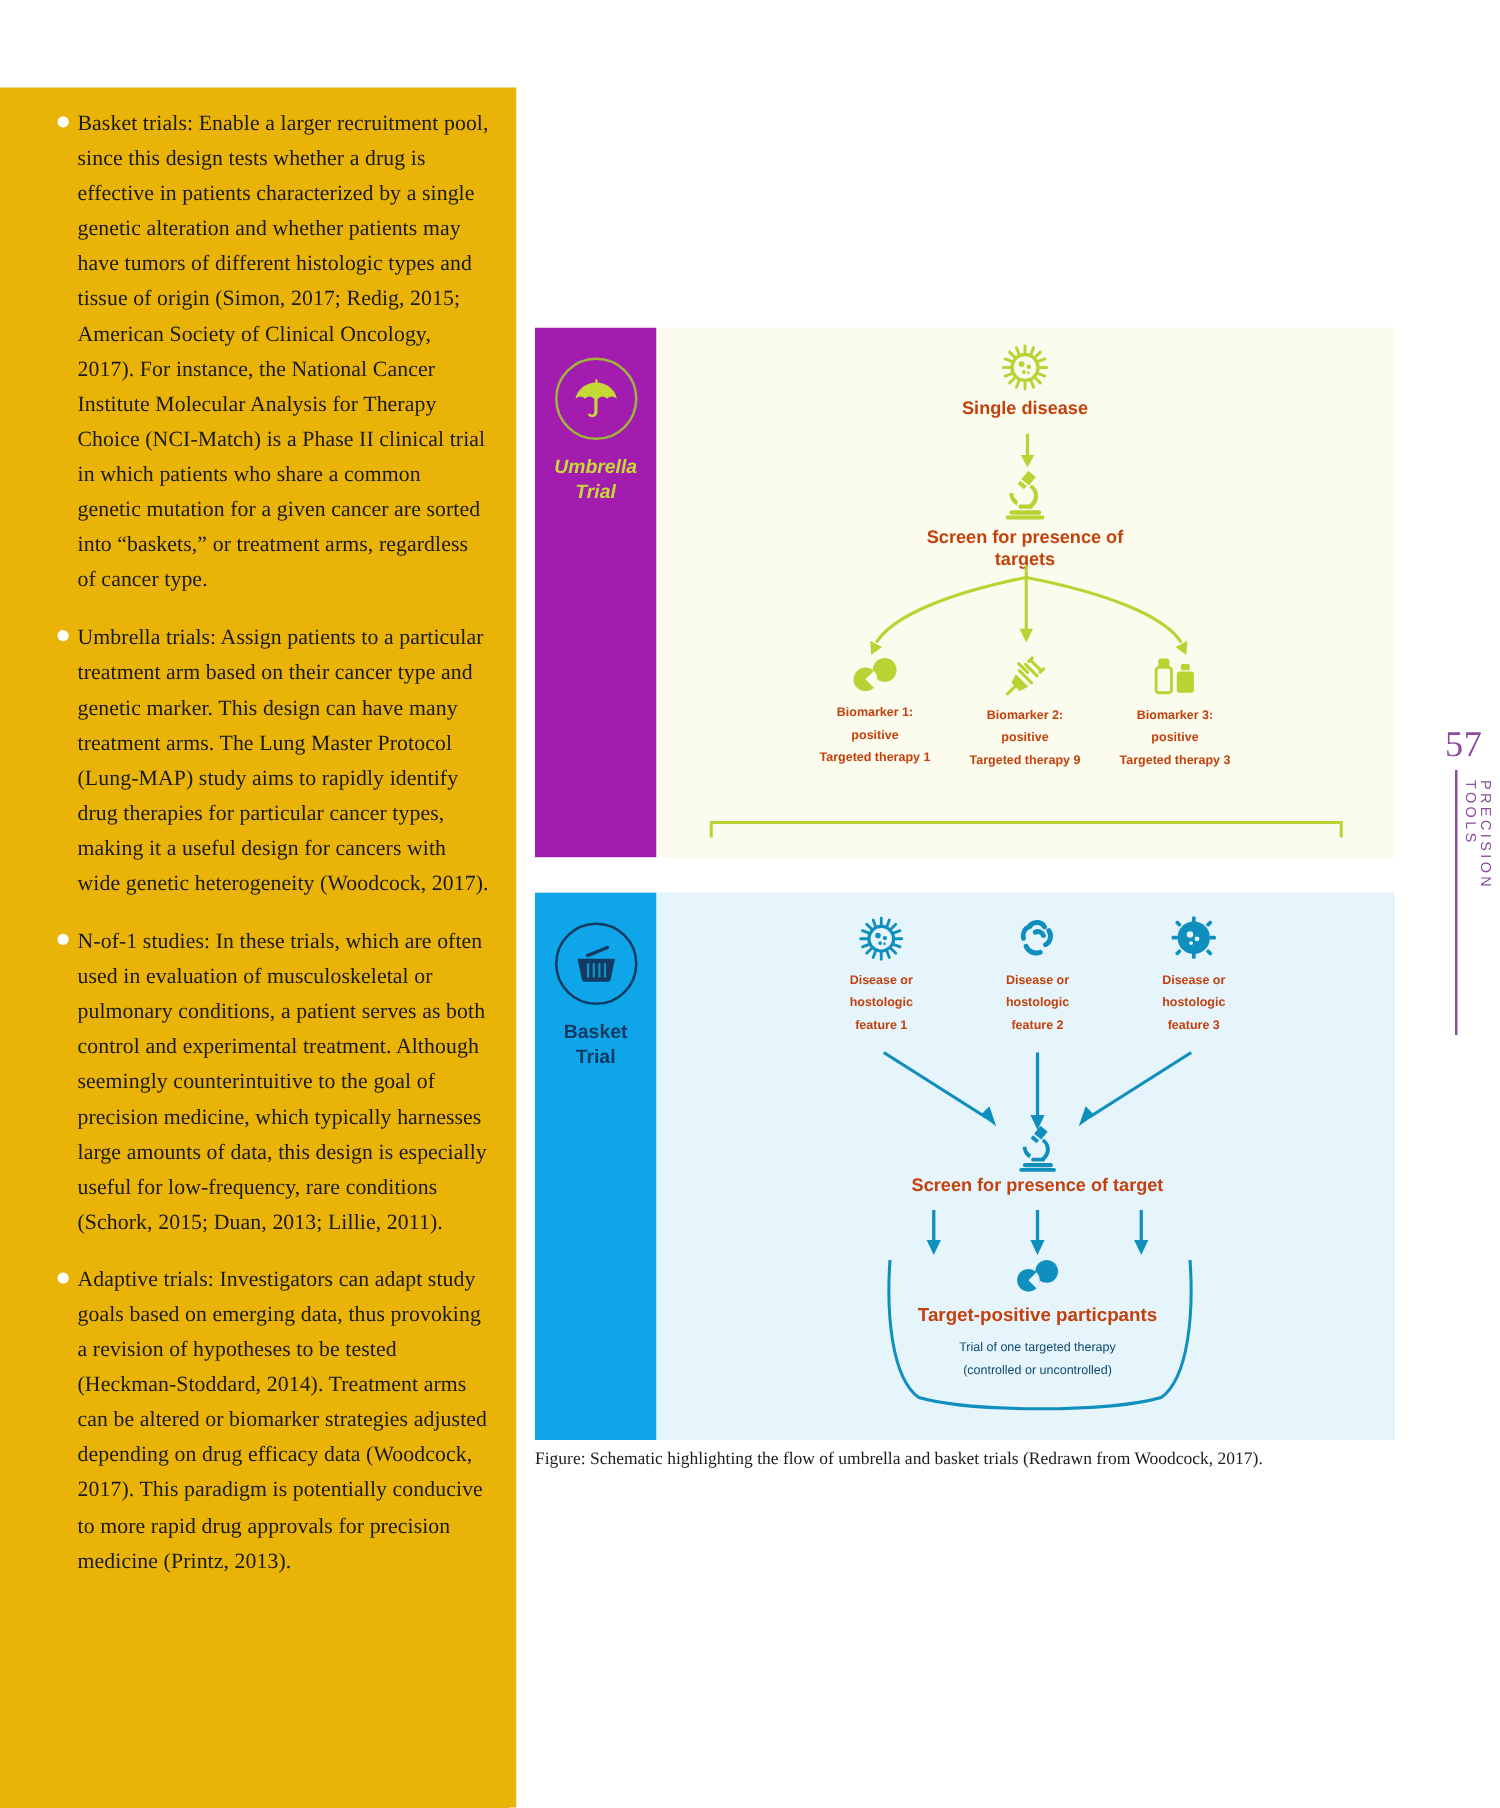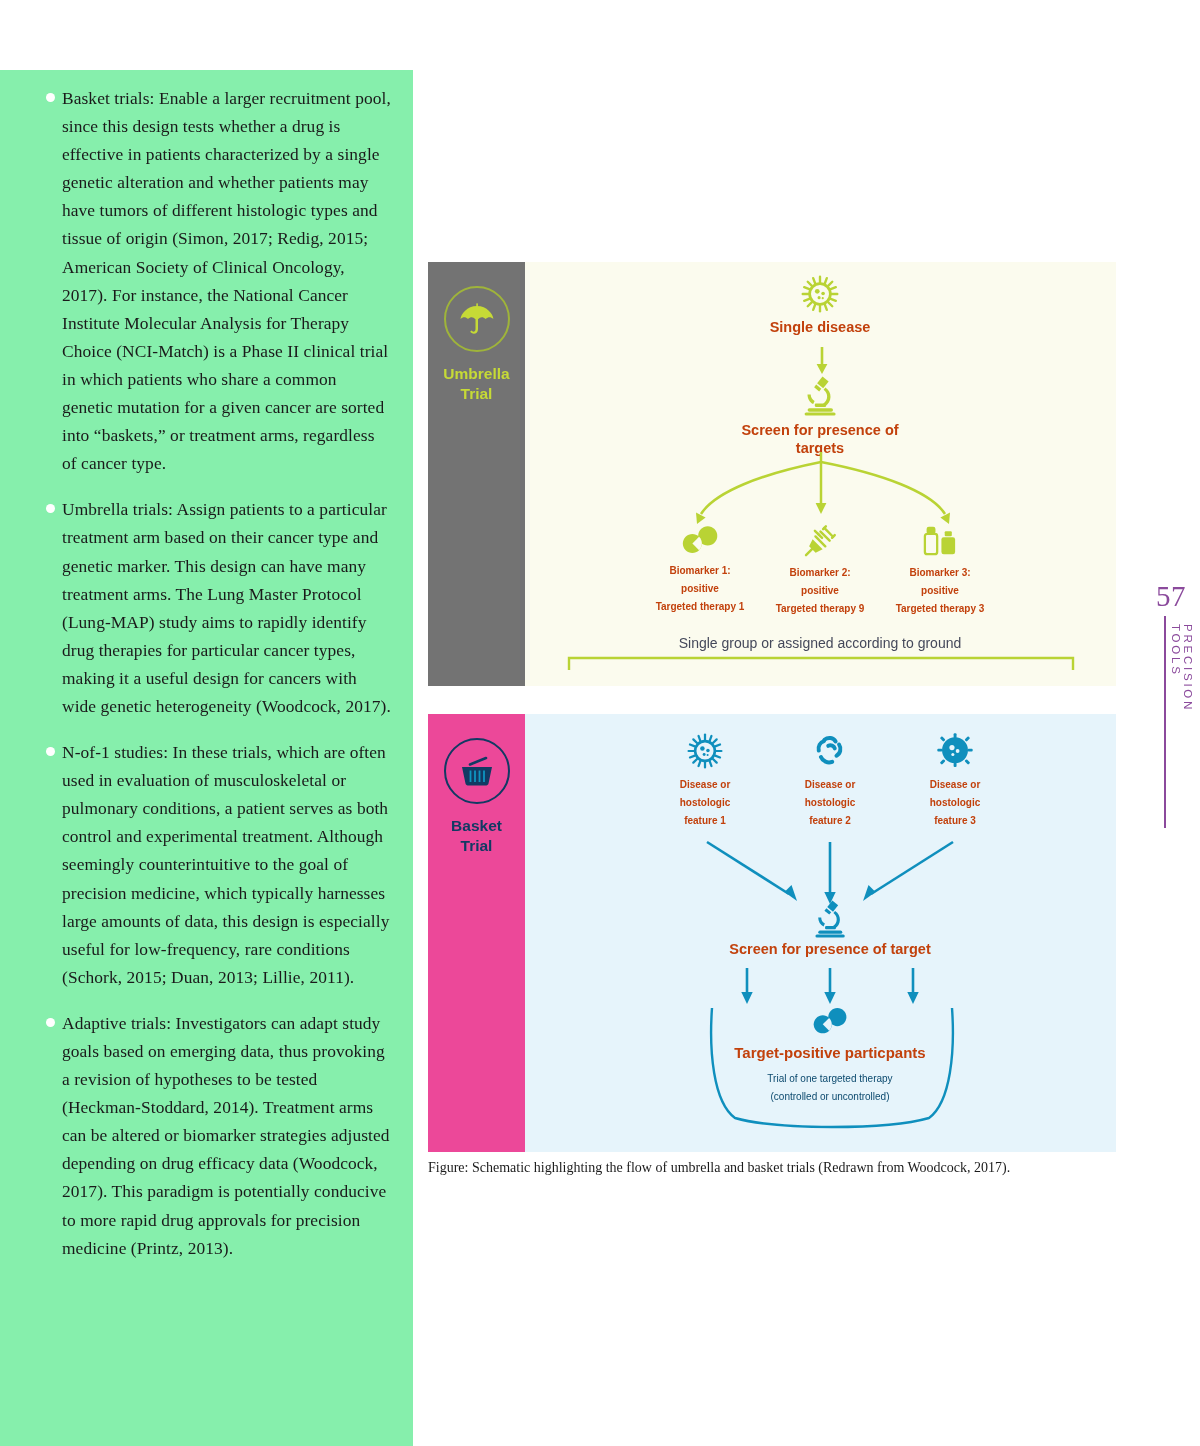--- a/index.html
+++ b/index.html
@@ -6,21 +6,21 @@
   body{
     width:1200px;height:1446px;
     background:#ffffff;
     font-family:"Liberation Serif",serif;
     position:relative;
     overflow:hidden;
   }
   
   #text-column{
     position:absolute;left:0;top:70px;width:413px;height:1376px;
-    background:#86efac;
+    background:#eab308;
     box-sizing:border-box;
     padding:14px 22px 0 62px;
   }
   .para{
     position:relative;
     font-family:"Liberation Serif",serif;
     font-size:17.4px;
     line-height:28.1px;
     color:#1a1a1a;
     margin:0 0 18px 0;
@@ -57,22 +57,22 @@
 
   .panel{position:relative;box-sizing:border-box;overflow:hidden;}
   #umbrella-panel{width:688px;height:424px;background:#fbfbee;}
   #basket-panel{width:688px;height:438px;background:#e6f4fb;margin-top:28px;}
 
   .side-tab{
     position:absolute;left:0;top:0;width:97px;height:100%;
     display:flex;flex-direction:column;align-items:center;
     justify-content:flex-start;padding-top:24px;box-sizing:border-box;
   }
-  #umbrella-tab{background:#737373;}
-  #basket-tab{background:#ec4899;}
+  #umbrella-tab{background:#a21caf;font-style:italic;}
+  #basket-tab{background:#0ea5e9;}
 
   .tab-badge{width:62px;height:62px;border-radius:50%;
     display:flex;align-items:center;justify-content:center;}
   #umbrella-badge{border:2px solid #9fb43a;}
   #basket-badge{border:2px solid #113a63;}
 
   .tab-label{
     margin-top:12px;text-align:center;
     font-family:"Liberation Sans",sans-serif;
     font-weight:bold;font-size:15.5px;line-height:20px;
@@ -258,21 +258,20 @@
             <rect x="24" y="7.6" width="7.5" height="5.4" rx="1.2"></rect>
           </g>
         </svg>
         <div class="cap cap-md" style="margin-top:6px;">
           <div>Biomarker 3:</div>
           <div>positive</div>
           <div>Targeted therapy 3</div>
         </div>
       </div>
 
-      <div class="cap cap-lg cap-reg" style="position:absolute;left:45px;top:372px;width:500px;color:#44485a;font-size:14px;">Single group or assigned according to ground</div>
       <svg style="position:absolute;left:42px;top:394px;" width="508" height="16">
         <path d="M2 14 L2 2 L506 2 L506 14" fill="none" stroke="#b9d334" stroke-width="2.4"></path>
       </svg>
 
     </div>
   </div>
 
   <div class="panel" id="basket-panel">
 
     <div class="side-tab" id="basket-tab">

